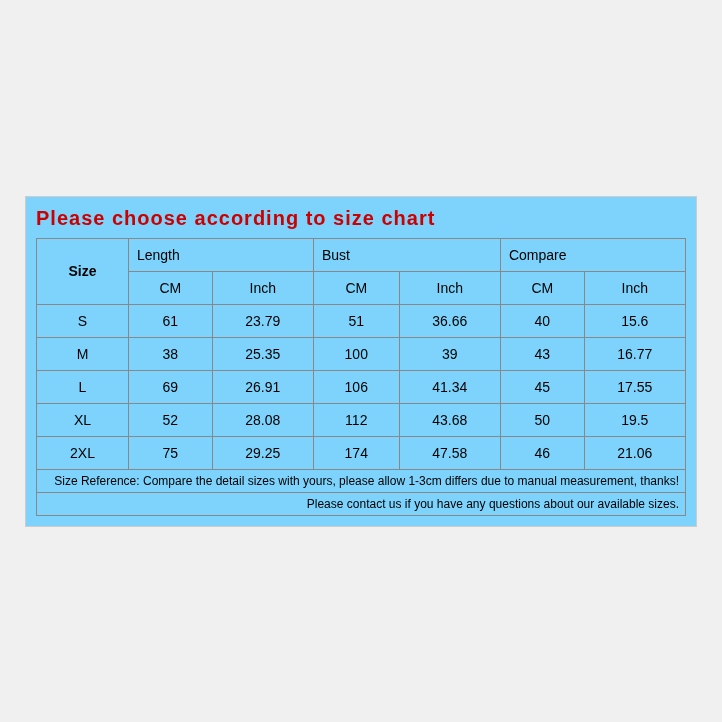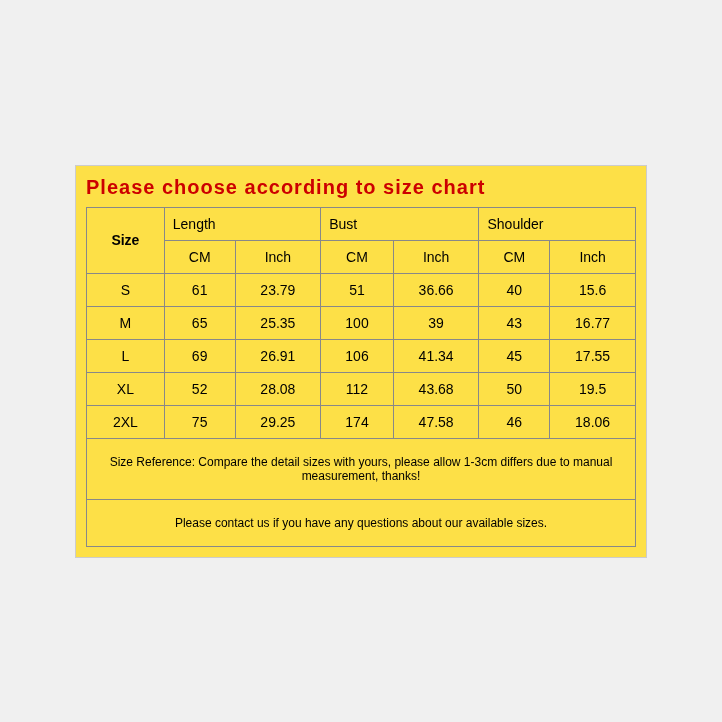--- a/index.html
+++ b/index.html
@@ -6,23 +6,23 @@
     body {
       background: #f0f0f0;
       display: flex;
       justify-content: center;
       align-items: center;
       width: 722px;
       height: 722px;
       font-family: Arial, sans-serif;
     }
     .container {
-      background: #fde047;
+      background: #7dd3fc;
       border: 1px solid #ccc;
-      width: 572px;
+      width: 672px;
       padding: 10px;
     }
     .title {
       color: #cc0000;
       font-size: 20px;
       font-weight: bold;
       margin-bottom: 8px;
       letter-spacing: 1px;
     }
     table {
@@ -45,38 +45,38 @@
     .group-header {
       text-align: left;
       padding-left: 8px;
       font-weight: normal;
       font-size: 14px;
     }
     .unit-header {
       font-weight: normal;
     }
     .note-row td {
-      text-align: center;
-      padding: 16px 6px;
+      text-align: right;
+      padding: 4px 6px;
       font-size: 12px;
       border: 1px solid #888;
     }
   </style>
 </head>
 <body>
 
 <div class="container">
   <div class="title">Please choose according to size chart</div>
   <table>
     <thead>
       <tr>
         <td rowspan="2" class="size-cell">Size</td>
         <td colspan="2" class="group-header">Length</td>
         <td colspan="2" class="group-header">Bust</td>
-        <td colspan="2" class="group-header">Shoulder</td>
+        <td colspan="2" class="group-header">Compare</td>
       </tr>
       <tr>
         <td class="unit-header">CM</td>
         <td class="unit-header">Inch</td>
         <td class="unit-header">CM</td>
         <td class="unit-header">Inch</td>
         <td class="unit-header">CM</td>
         <td class="unit-header">Inch</td>
       </tr>
     </thead>
@@ -85,21 +85,21 @@
           <td>S</td>
           <td>61</td>
           <td>23.79</td>
           <td>51</td>
           <td>36.66</td>
           <td>40</td>
           <td>15.6</td>
         </tr>
         <tr>
           <td>M</td>
-          <td>65</td>
+          <td>38</td>
           <td>25.35</td>
           <td>100</td>
           <td>39</td>
           <td>43</td>
           <td>16.77</td>
         </tr>
         <tr>
           <td>L</td>
           <td>69</td>
           <td>26.91</td>
@@ -117,21 +117,21 @@
           <td>50</td>
           <td>19.5</td>
         </tr>
         <tr>
           <td>2XL</td>
           <td>75</td>
           <td>29.25</td>
           <td>174</td>
           <td>47.58</td>
           <td>46</td>
-          <td>18.06</td>
+          <td>21.06</td>
         </tr>
       </tbody>
     <tfoot id="table-foot">
     <tr class="note-row">
           <td colspan="7">Size Reference: Compare the detail sizes with yours, please allow 1-3cm differs due to manual measurement, thanks!</td>
         </tr>
         <tr class="note-row">
           <td colspan="7">Please contact us if you have any questions about our available sizes.</td>
         </tr>
       </tfoot>

